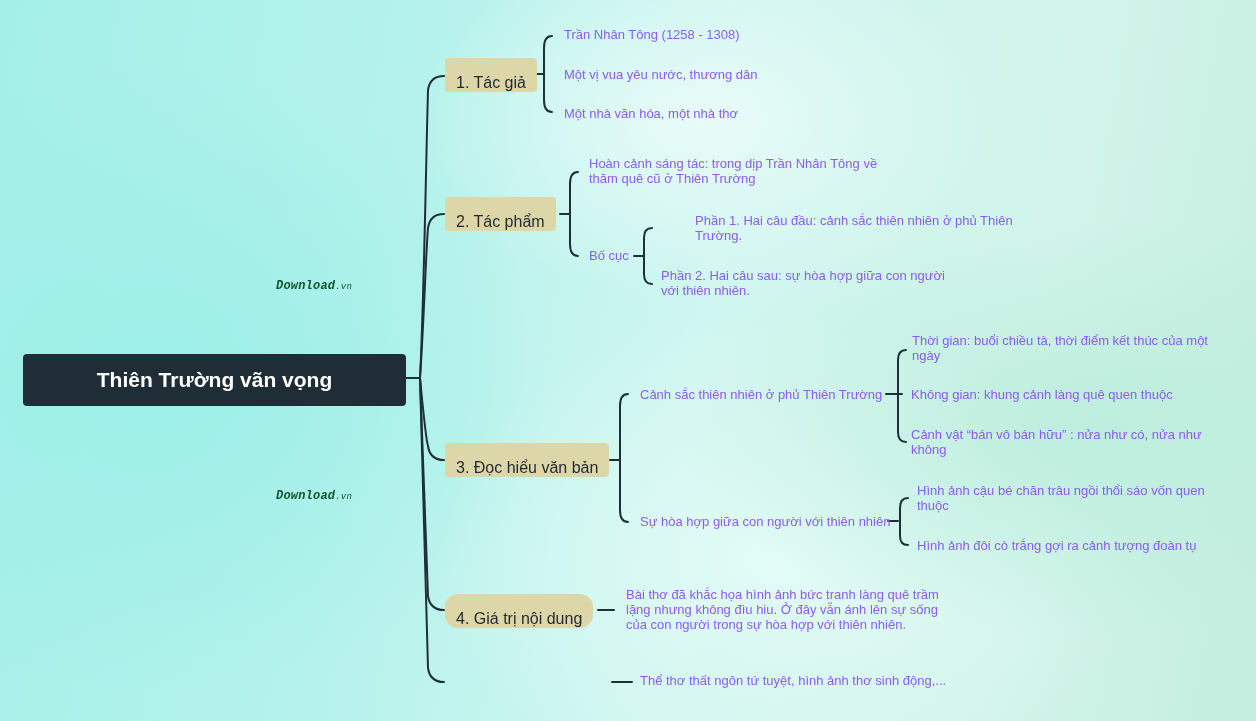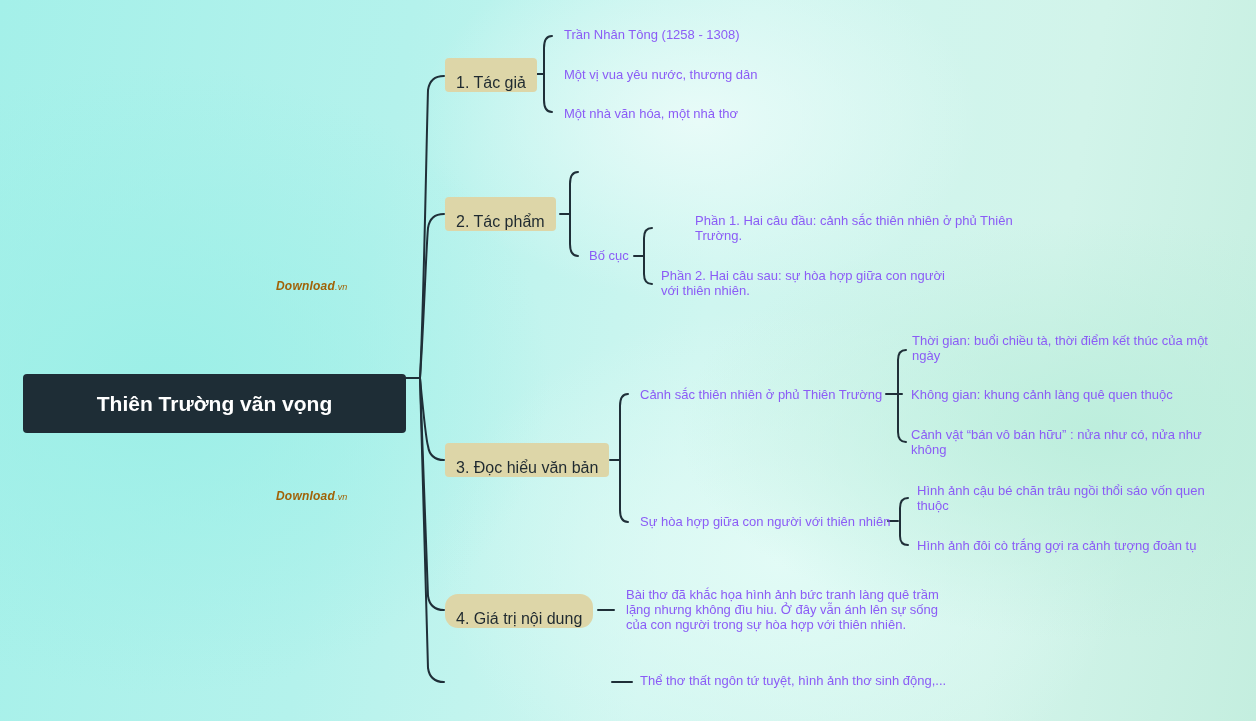--- a/index.html
+++ b/index.html
@@ -11,39 +11,39 @@
       radial-gradient(ellipse 600px 300px at 1100px 430px, #bdeedd 0%, rgba(189,238,221,0) 70%),
       radial-gradient(ellipse 500px 360px at 780px 560px, #e2fbf6 0%, rgba(226,251,246,0) 70%),
       radial-gradient(ellipse 400px 260px at 700px 120px, #e8fbf8 0%, rgba(232,251,248,0) 70%),
       linear-gradient(100deg, #a4f0e9 0%, #b4f2ec 30%, #cff6f0 55%, #d2f4ea 80%, #c4eedf 100%);
   }
   #canvas { position: absolute; left: 0; top: 0; width: 1256px; height: 721px; }
   svg.links { position: absolute; left: 0; top: 0; width: 1256px; height: 721px; }
   svg.links path { fill: none; stroke: #1f2f38; stroke-width: 2; stroke-linecap: round; }
 
   .root {
-    position: absolute; left: 23px; top: 374px; width: 383px; height: 59px;
+    position: absolute; left: 23px; top: 354px; width: 383px; height: 52px;
     background: #1e2d36; border-radius: 4px;
     color: #ffffff; font-weight: bold; font-size: 21px;
     display: flex; align-items: center; justify-content: center;
   }
   .branch {
     position: absolute; height: 34px; padding: 0 11px;
     background: #ddd6a8; border-radius: 4px;
     color: #1f2a30; font-size: 16px;
     display: flex; align-items: flex-end; white-space: nowrap;
   }
   .leaf {
     position: absolute; color: #8b5cf6; font-size: 13px; line-height: 15px;
     white-space: nowrap;
   }
   .leaf.wrap { white-space: normal; }
   .watermark {
-    position: absolute; font-family: Liberation Sans, sans-serif; font-weight: bold; font-style: italic;
-    font-size: 12px; color: #a16207; letter-spacing: 0.2px;
+    position: absolute; font-family: Liberation Mono, monospace; font-weight: bold; font-style: italic;
+    font-size: 12px; color: #14532d; letter-spacing: 0.2px;
   }
   .watermark .tld { font-size: 9px; font-weight: normal; }
 </style>
 </head>
 <body>
 
 <div id="canvas">
 
   <svg class="links" viewBox="0 0 1256 721">
 
@@ -91,20 +91,21 @@
   <div class="branch" style="left:445px; top:58px;">
     <span>1. Tác giả</span>
   </div>
   <div class="leaf" style="left:564px; top:27px;">Trần Nhân Tông (1258 - 1308)</div>
   <div class="leaf" style="left:564px; top:67px;">Một vị vua yêu nước, thương dân</div>
   <div class="leaf" style="left:564px; top:106px;">Một nhà văn hóa, một nhà thơ</div>
 
   <div class="branch" style="left:445px; top:197px;">
     <span>2. Tác phẩm</span>
   </div>
+  <div class="leaf wrap" style="left:589px; top:156px; width:300px;">Hoàn cảnh sáng tác: trong dịp Trần Nhân Tông về thăm quê cũ ở Thiên Trường</div>
   <div class="leaf" style="left:589px; top:248px;">Bố cục</div>
   <div class="leaf wrap" style="left:661px; top:213px; width:320px;margin-left:34px;">Phần 1. Hai câu đầu: cảnh sắc thiên nhiên ở phủ Thiên Trường.</div>
   <div class="leaf wrap" style="left:661px; top:268px; width:300px;">Phần 2. Hai câu sau: sự hòa hợp giữa con người với thiên nhiên.</div>
 
   <div class="branch" style="left:445px; top:443px;">
     <span>3. Đọc hiểu văn bản</span>
   </div>
   <div class="leaf wrap" style="left:912px; top:333px; width:310px;">Thời gian: buổi chiều tà, thời điểm kết thúc của một ngày</div>
   <div class="leaf" style="left:640px; top:387px;">Cảnh sắc thiên nhiên ở phủ Thiên Trường</div>
   <div class="leaf" style="left:911px; top:387px;">Không gian: khung cảnh làng quê quen thuộc</div>

